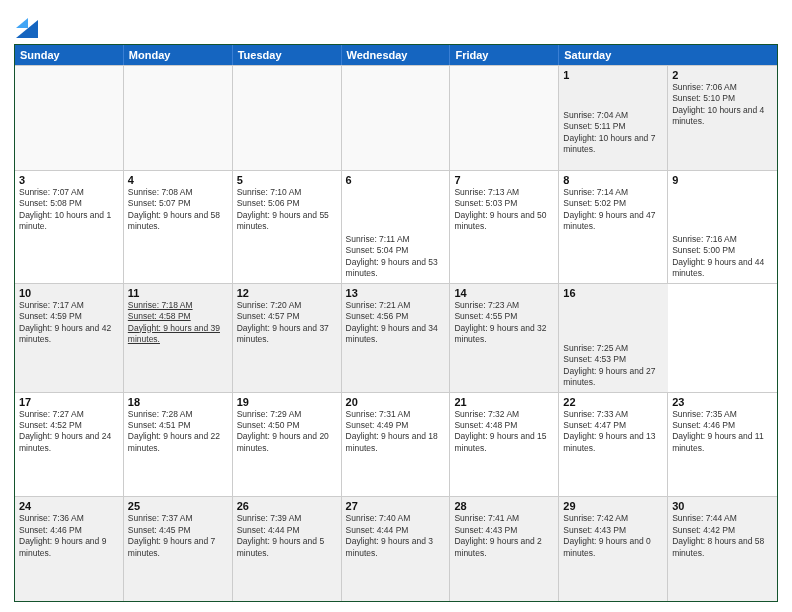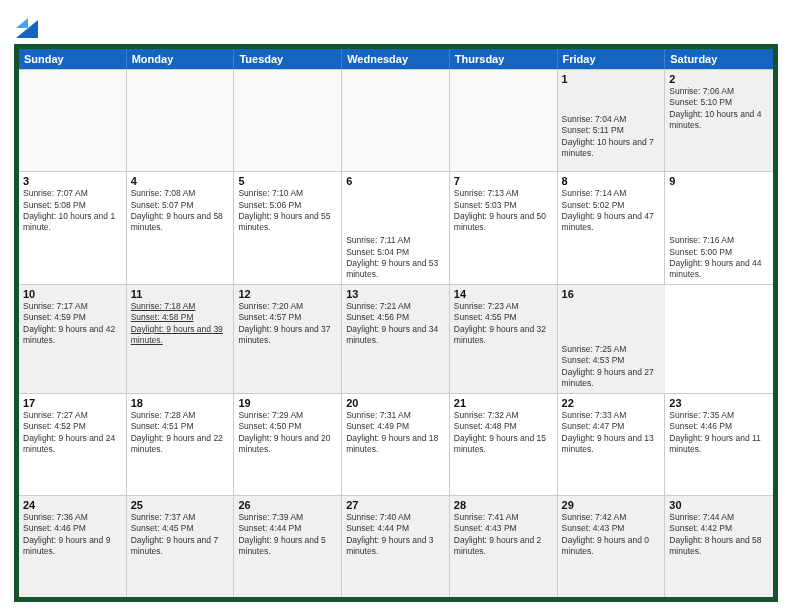--- a/index.html
+++ b/index.html
@@ -52,21 +52,21 @@
     }
     .location {
       font-size: 14px;
       color: #444;
       margin-top: 2px;
     }
     .calendar {
       flex: 1;
       display: flex;
       flex-direction: column;
-      border: 5px solid #14532d;
+      border: 1px solid #14532d;
     }
     .cal-header {
       display: grid;
       grid-template-columns: repeat(7, 1fr);
       background: #1565c0;
     }
     .cal-header-cell {
       color: #fff;
       font-size: 11px;
       font-weight: bold;
@@ -133,21 +133,20 @@
       <div class="location"></div>
     </div>
   </div>
 
   <div class="calendar">
     <div class="cal-header">
     <div class="cal-header-cell">Sunday</div>
         <div class="cal-header-cell">Monday</div>
         <div class="cal-header-cell">Tuesday</div>
         <div class="cal-header-cell">Wednesday</div>
-        <div class="cal-header-cell">Thursday</div>
         <div class="cal-header-cell">Friday</div>
         <div class="cal-header-cell">Saturday</div>
       </div>
     <div class="cal-body">
     <div class="cal-row">
           <div class="cal-cell empty"></div>
           <div class="cal-cell empty"></div>
           <div class="cal-cell empty"></div>
           <div class="cal-cell empty"></div>
           <div class="cal-cell empty"></div>

